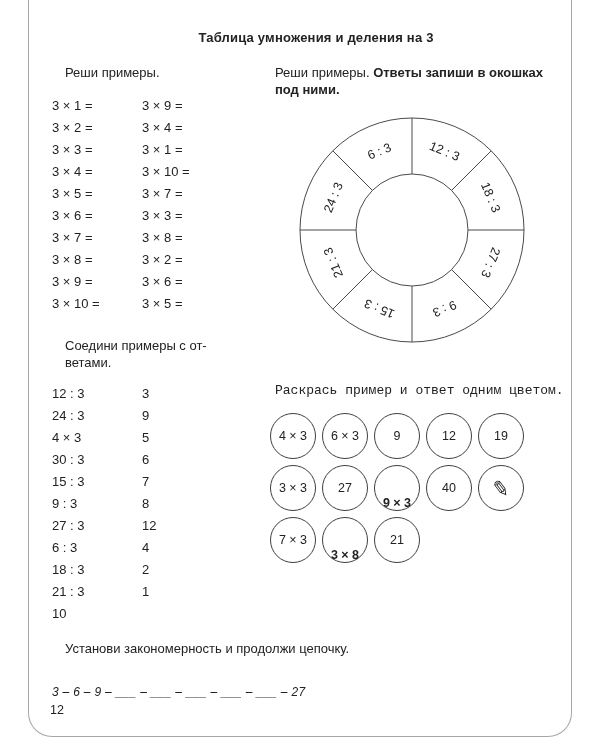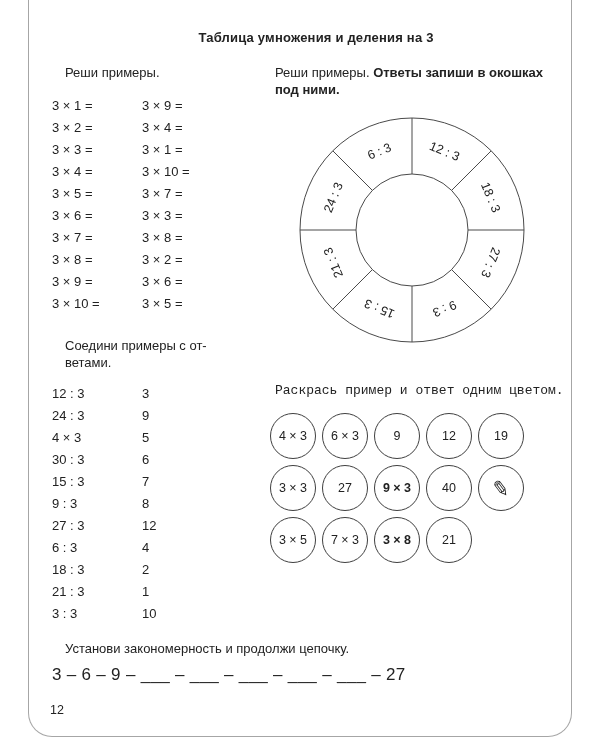--- a/index.html
+++ b/index.html
@@ -33,24 +33,24 @@
   .wheel-wrap { margin:14px 0 0 32px; width:236px; height:236px; }
   svg text { font-family:"Liberation Sans","DejaVu Sans",sans-serif; }
   .color-heading { margin-top:34px;font-family:Liberation Mono, monospace; }
   .circle-grid { margin:14px 0 0 8px; }
   .crow { display:flex; gap:6px; margin-bottom:6px; }
   .ccircle {
     width:46px; height:46px; border:1px solid #3f3f3f; border-radius:50%;
     display:flex; align-items:center; justify-content:center;
     font-size:12.5px; white-space:nowrap; background:#fff;
   }
-  .ccircle.bold { font-weight:bold; }
+  .ccircle.bold { font-weight:bold;align-items:flex-end; }
   .pencil { font-size:21px; line-height:1; transform:rotate(8deg); }
   .bottom-block { position:absolute; left:52px; top:640px; width:480px; }
-  .chain-seq { margin-top:8px; font-size:17px; letter-spacing:.3px; white-space:nowrap; }
+  .chain-seq { margin-top:28px; font-size:12px; letter-spacing:.3px; white-space:nowrap;font-style:italic; }
   .page-num { position:absolute; left:50px; top:703px; font-size:12.5px; }
 </style>
 </head>
 <body>
 
 <div class="page">
   <div class="frame"></div>
 
   <h1 class="title">Таблица умножения и деления на 3</h1>
 
@@ -122,21 +122,20 @@
         </div>
         <div class="mrow">
           <span class="mprob">18 : 3</span>
           <span>2</span>
         </div>
         <div class="mrow">
           <span class="mprob">21 : 3</span>
           <span>1</span>
         </div>
         <div class="mrow">
-          <span class="mprob">3 : 3</span>
           <span>10</span>
         </div>
       </div>
   </div>
 
   <div class="col-right">
     <p class="heading indent">
       <span>Реши примеры. </span><b>Ответы запиши в окошках под ними.</b>
     </p>
     <div class="wheel-wrap">
@@ -193,23 +192,20 @@
           </div>
           <div class="ccircle">
             <span>40</span>
           </div>
           <div class="ccircle">
             <span class="pencil">✎</span>
           </div>
         </div>
         <div class="crow">
           <div class="ccircle">
-            <span>3 × 5</span>
-          </div>
-          <div class="ccircle">
             <span>7 × 3</span>
           </div>
           <div class="ccircle bold">
             <span>3 × 8</span>
           </div>
           <div class="ccircle">
             <span>21</span>
           </div>
         </div>
       </div>

